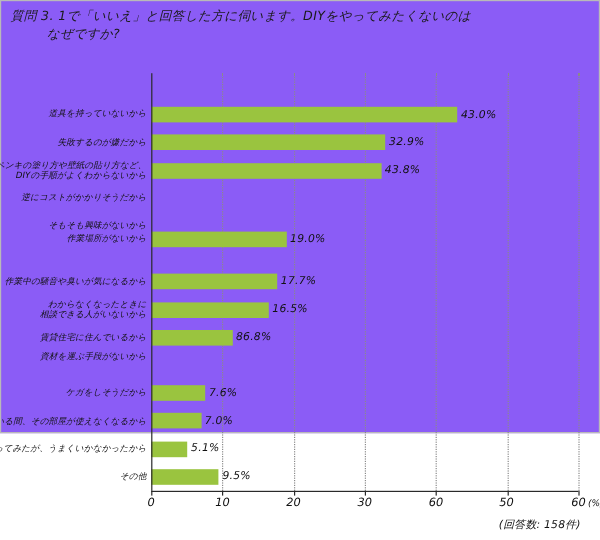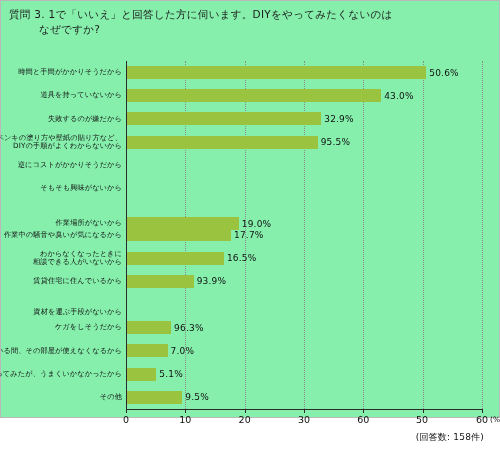--- a/index.html
+++ b/index.html
@@ -5,23 +5,24 @@
   * { margin:0; padding:0; box-sizing:border-box; }
   html,body { width:500px; height:450px; }
   body {
     font-family:"DejaVu Sans","Liberation Sans",sans-serif;
     background:#ffffff;
     color:#000000;
     overflow:hidden;
   }
   #frame {
     position:relative;
-    width:500px; height:418px;
-    background:#86efac;
+    width:500px; height:361px;
+    background:#8b5cf6;
     border:1px solid #b9b9b9;
+    font-style:italic;
   }
   
   #title-block {
     position:absolute;
     left:8px; top:6px; width:484px;
     font-size:10.5px;
     line-height:15px;
     letter-spacing:0.3px;
     color:#1a1a1a;
   }
@@ -138,56 +139,49 @@
   <div id="plot">
     <div id="gridlines">
         <div class="gridline" style="left: 177.333px;"></div>
         <div class="gridline" style="left: 236.667px;"></div>
         <div class="gridline" style="left: 296px;"></div>
         <div class="gridline" style="left: 355.333px;"></div>
         <div class="gridline" style="left: 414.667px;"></div>
         <div class="gridline" style="left: 474px;"></div>
       </div>
     <div id="bars">
-        <div class="row" style="position: absolute; left: 0px; top: 0px; height: 23.2px; width: 486px;">
-          <div class="cat-label">時間と手間がかかりそうだから</div>
-          <div class="bar-wrap">
-            <div class="bar" style="width: 300.227px; background: rgb(154, 196, 63);"></div>
-            <span class="bar-value">50.6%</span>
-          </div>
-        </div>
         <div class="row" style="position: absolute; left: 0px; top: 23.2px; height: 23.2px; width: 486px;">
           <div class="cat-label">道具を持っていないから</div>
           <div class="bar-wrap">
             <div class="bar" style="width: 255.133px; background: rgb(154, 196, 63);"></div>
             <span class="bar-value">43.0%</span>
           </div>
         </div>
         <div class="row" style="position: absolute; left: 0px; top: 46.4px; height: 23.2px; width: 486px;">
           <div class="cat-label">失敗するのが嫌だから</div>
           <div class="bar-wrap">
             <div class="bar" style="width: 195.207px; background: rgb(154, 196, 63);"></div>
             <span class="bar-value">32.9%</span>
           </div>
         </div>
         <div class="row" style="position: absolute; left: 0px; top: 69.6px; height: 23.2px; width: 486px;">
           <div class="cat-label">ペンキの塗り方や壁紙の貼り方など、
 DIYの手順がよくわからないから</div>
           <div class="bar-wrap">
             <div class="bar" style="width: 191.647px; background: rgb(154, 196, 63);"></div>
-            <span class="bar-value">95.5%</span>
+            <span class="bar-value">43.8%</span>
           </div>
         </div>
         <div class="row" style="position: absolute; left: 0px; top: 92.8px; height: 23.2px; width: 486px;">
           <div class="cat-label">逆にコストがかかりそうだから</div>
         </div>
         <div class="row" style="position: absolute; left: 0px; top: 116px; height: 23.2px; width: 486px;">
           <div class="cat-label">そもそも興味がないから</div>
         </div>
-        <div class="row" style="position: absolute; left: 0px; top: 151px; height: 23.2px; width: 486px;">
+        <div class="row" style="position: absolute; left: 0px; top: 127px; height: 23.2px; width: 486px;">
           <div class="cat-label">作業場所がないから</div>
           <div class="bar-wrap">
             <div class="bar" style="width: 112.733px; background: rgb(154, 196, 63);"></div>
             <span class="bar-value">19.0%</span>
           </div>
         </div>
         <div class="row" style="position: absolute; left: 0px; top: 162.4px; height: 23.2px; width: 486px;">
           <div class="cat-label">作業中の騒音や臭いが気になるから</div>
           <div class="bar-wrap">
             <div class="bar" style="width: 105.02px; background: rgb(154, 196, 63);"></div>
@@ -199,31 +193,31 @@
 相談できる人がいないから</div>
           <div class="bar-wrap">
             <div class="bar" style="width: 97.9px; background: rgb(154, 196, 63);"></div>
             <span class="bar-value">16.5%</span>
           </div>
         </div>
         <div class="row" style="position: absolute; left: 0px; top: 208.8px; height: 23.2px; width: 486px;">
           <div class="cat-label">賃貸住宅に住んでいるから</div>
           <div class="bar-wrap">
             <div class="bar" style="width: 67.64px; background: rgb(154, 196, 63);"></div>
-            <span class="bar-value">93.9%</span>
-          </div>
-        </div>
-        <div class="row" style="position: absolute; left: 0px; top: 240px; height: 23.2px; width: 486px;">
+            <span class="bar-value">86.8%</span>
+          </div>
+        </div>
+        <div class="row" style="position: absolute; left: 0px; top: 225px; height: 23.2px; width: 486px;">
           <div class="cat-label">資材を運ぶ手段がないから</div>
         </div>
         <div class="row" style="position: absolute; left: 0px; top: 255.2px; height: 23.2px; width: 486px;">
           <div class="cat-label">ケガをしそうだから</div>
           <div class="bar-wrap">
             <div class="bar" style="width: 45.0933px; background: rgb(154, 196, 63);"></div>
-            <span class="bar-value">96.3%</span>
+            <span class="bar-value">7.6%</span>
           </div>
         </div>
         <div class="row" style="position: absolute; left: 0px; top: 278.4px; height: 23.2px; width: 486px;">
           <div class="cat-label">DIYしている間、その部屋が使えなくなるから</div>
           <div class="bar-wrap">
             <div class="bar" style="width: 41.5333px; background: rgb(154, 196, 63);"></div>
             <span class="bar-value">7.0%</span>
           </div>
         </div>
         <div class="row" style="position: absolute; left: 0px; top: 301.6px; height: 23.2px; width: 486px;">

